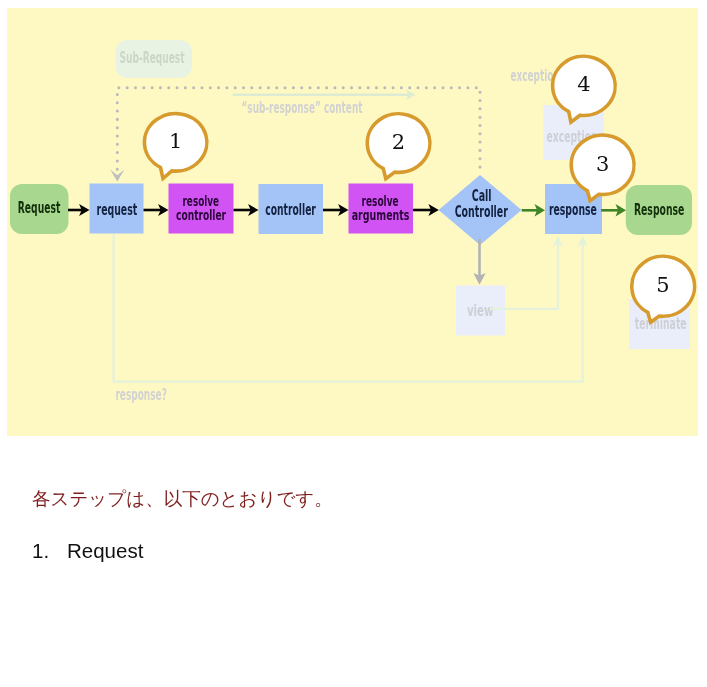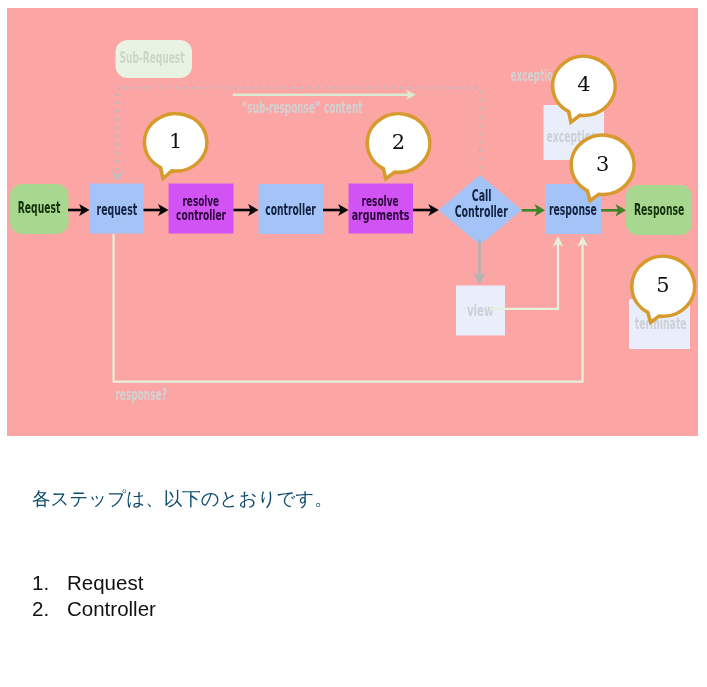--- a/index.html
+++ b/index.html
@@ -1,26 +1,26 @@
 <!DOCTYPE html>
 <html><head>
 <meta charset="utf-8">
 <style>
   html,body{margin:0;padding:0;background:#ffffff;}
   body{width:707px;height:687px;font-family:"Liberation Sans",sans-serif;overflow:hidden;position:relative;}
-  #diagram-area{position:absolute;left:7px;top:8px;width:691px;height:428px;background:#fca5a5;overflow:hidden;}
+  #diagram-area{position:absolute;left:7px;top:8px;width:691px;height:428px;background:#fef9c3;overflow:hidden;}
   #diagram-area svg{display:block;}
   .dtxt{font-family:"DejaVu Sans Condensed","DejaVu Sans",sans-serif;font-weight:bold;text-anchor:middle;}
   .cnum{font-family:"DejaVu Serif",serif;text-anchor:middle;}
   .arrb line{stroke:#050505;stroke-width:2.6;}
   .arrb path{fill:#050505;}
   .arrg line{stroke:#3f8527;stroke-width:2.6;}
   .arrg path{fill:#3f8527;}
-  #body-text{position:absolute;left:32px;top:486px;font-size:18.5px;color:#0c4a6e;font-family:Liberation Sans, sans-serif;}
-  #steps{position:absolute;left:32px;top:572px;}
+  #body-text{position:absolute;left:32px;top:486px;font-size:18.5px;color:#7f1d1d;font-family:Liberation Sans, sans-serif;}
+  #steps{position:absolute;left:32px;top:540px;}
   .step{font-size:20.5px;color:#111;height:26px;line-height:21px;white-space:pre;font-family:"Liberation Sans",sans-serif;}
   .step-num{display:inline-block;width:35px;}
 </style>
 </head>
 <body>
 
 <div id="diagram-area">
 <svg width="691" height="428" viewBox="0 0 691 428" xmlns="http://www.w3.org/2000/svg">
 
  <g>
@@ -167,14 +167,13 @@
    <text x="656.0" y="283.9" class="cnum" font-size="21" fill="#111">5</text>
  </g>
 
 </svg>
 </div>
 
 <div id="body-text">各ステップは、以下のとおりです。</div>
 
 <div id="steps">
     <div class="step"><span class="step-num">1.</span><span class="step-label">Request</span></div>
-    <div class="step"><span class="step-num">2.</span><span class="step-label">Controller</span></div>
   </div>
 
 </body></html>

